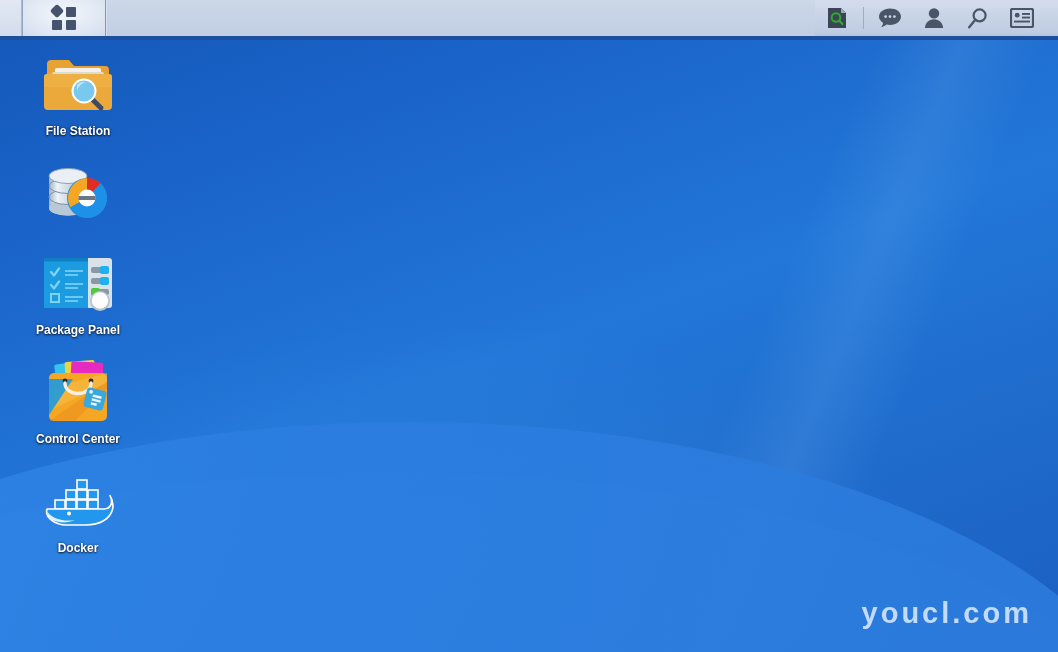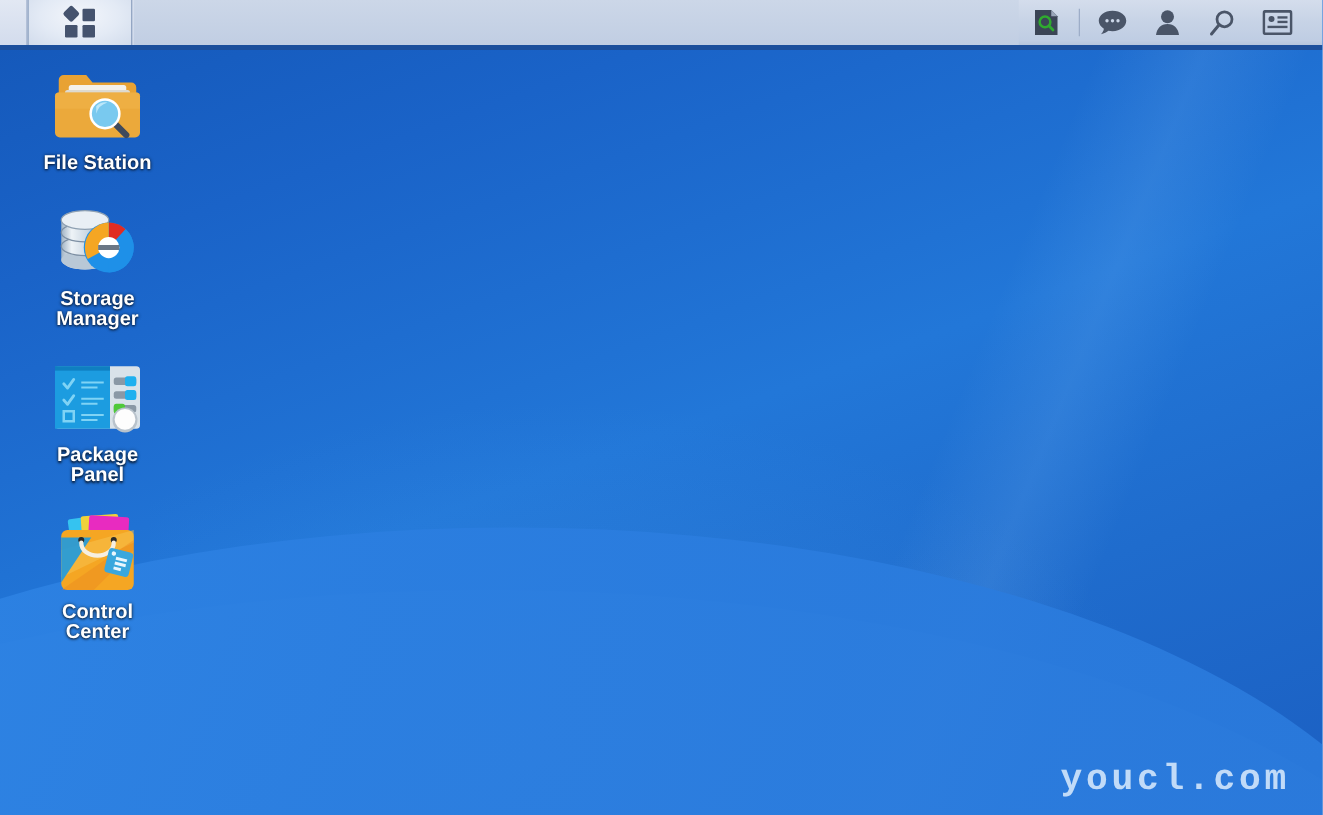--- a/index.html
+++ b/index.html
@@ -161,38 +161,38 @@
     width: 72px;
     height: 72px;
     position: relative;
     display: flex;
     align-items: center;
     justify-content: center;
   }
   .desk-icon .label {
     margin-top: 3px;
     color: #ffffff;
-    font-size: 16px;
+    font-size: 12px;
     font-weight: bold;
     line-height: 16px;
     text-align: center;
     max-width: 92px;
     text-shadow: 0 1px 2px rgba(0,0,0,0.75), 0 0 3px rgba(0,0,0,0.45);
   }
 
   
   #watermark {
     position: absolute;
     right: 26px;
-    bottom: 12px;
+    bottom: 22px;
     color: rgba(214,232,252,0.88);
     font-size: 29px;
     font-weight: bold;
     letter-spacing: 3px;
-    font-family: Liberation Mono, monospace;
+    font-family: Liberation Sans, sans-serif;
     user-select: none;
   }
 </style>
 </head>
 <body>
 
 <div id="screen">
 
   <div id="desktop">
     <div class="swoosh sheen-b"></div>
@@ -313,21 +313,20 @@
           <ellipse cx="25" cy="16" rx="19" ry="7.5" fill="#e9eff5"></ellipse>
           <ellipse cx="25" cy="16" rx="19" ry="7.5" fill="none" stroke="#8ea0b2" stroke-width="1"></ellipse>
           <circle cx="44" cy="38" r="20" fill="#1e90e8"></circle>
           <path d="M44 38 L44 18 A20 20 0 0 1 57.5 23.3 Z" fill="#e02c22"></path>
           <path d="M44 38 L57.5 23.3 A20 20 0 0 1 44 58 Z" fill="#1e90e8"></path>
           <path d="M44 38 L44 18 A20 20 0 0 0 27.2 47.2 Z" fill="#f5a623"></path>
           <circle cx="44" cy="38" r="8.5" fill="#ffffff"></circle>
           <rect x="35.5" y="36" width="17" height="4" fill="#6b7785"></rect>
         </svg>
       </span>
-      <span class="label">Storage Manager</span>
     </div>
 
     <div class="desk-icon">
       <span class="glyph">
         <svg width="72" height="58" viewBox="0 0 72 58">
           <rect x="2" y="4" width="68" height="50" rx="3" fill="#d9e2e9"></rect>
           <rect x="2" y="4" width="44" height="50" fill="#1c9ce0"></rect>
           <rect x="2" y="4" width="44" height="3.5" fill="#0f7fc0"></rect>
           <g stroke="#7fd3f5" stroke-width="1.6">
             <line x1="23" y1="17" x2="41" y2="17"></line>
@@ -373,18 +372,38 @@
             <circle cx="46.5" cy="34" r="1.8" fill="#eaf6fd"></circle>
             <rect x="49" y="36" width="9" height="2.4" fill="#eaf6fd"></rect>
             <rect x="49" y="40" width="9" height="2.4" fill="#eaf6fd"></rect>
             <rect x="49" y="44" width="6" height="2.4" fill="#eaf6fd"></rect>
           </g>
         </svg>
       </span>
       <span class="label">Control Center</span>
     </div>
 
+    <div class="desk-icon">
+      <span class="glyph">
+        <svg width="72" height="58" viewBox="0 0 72 58">
+          <g stroke="#ffffff" stroke-width="1.6">
+            <rect x="13" y="28" width="10" height="9" fill="#2396ed"></rect>
+            <rect x="24" y="28" width="10" height="9" fill="#2396ed"></rect>
+            <rect x="35" y="28" width="10" height="9" fill="#2396ed"></rect>
+            <rect x="46" y="28" width="10" height="9" fill="#2396ed"></rect>
+            <rect x="24" y="18" width="10" height="9" fill="#2396ed"></rect>
+            <rect x="35" y="18" width="10" height="9" fill="#2396ed"></rect>
+            <rect x="46" y="18" width="10" height="9" fill="#2396ed"></rect>
+            <rect x="35" y="8" width="10" height="9" fill="#2396ed"></rect>
+          </g>
+          <path d="M5 37 h57 c3 0 5 -1 6.5 -3.5 1.5 -3 1 -7 -0.5 -9.8 2.5 4 3.5 9.5 2.5 13.8 C68 47 58 53 44 53 H24 C13 53 4.5 46 4.5 39.5 Z" fill="#2396ed" stroke="#ffffff" stroke-width="1.6" stroke-linejoin="round"></path>
+          <path d="M5.5 40 C11 47 22 50 33 48 c-9 4 -21 3 -27.5 -3 Z" fill="#ffffff" opacity="0.85"></path>
+          <circle cx="27" cy="41.5" r="2" fill="#ffffff"></circle>
+        </svg>
+      </span>
+      <span class="label">Docker</span>
+    </div>
 
   </div>
 
   <div id="watermark">youcl.com</div>
 
 </div>
 
 </body></html>

